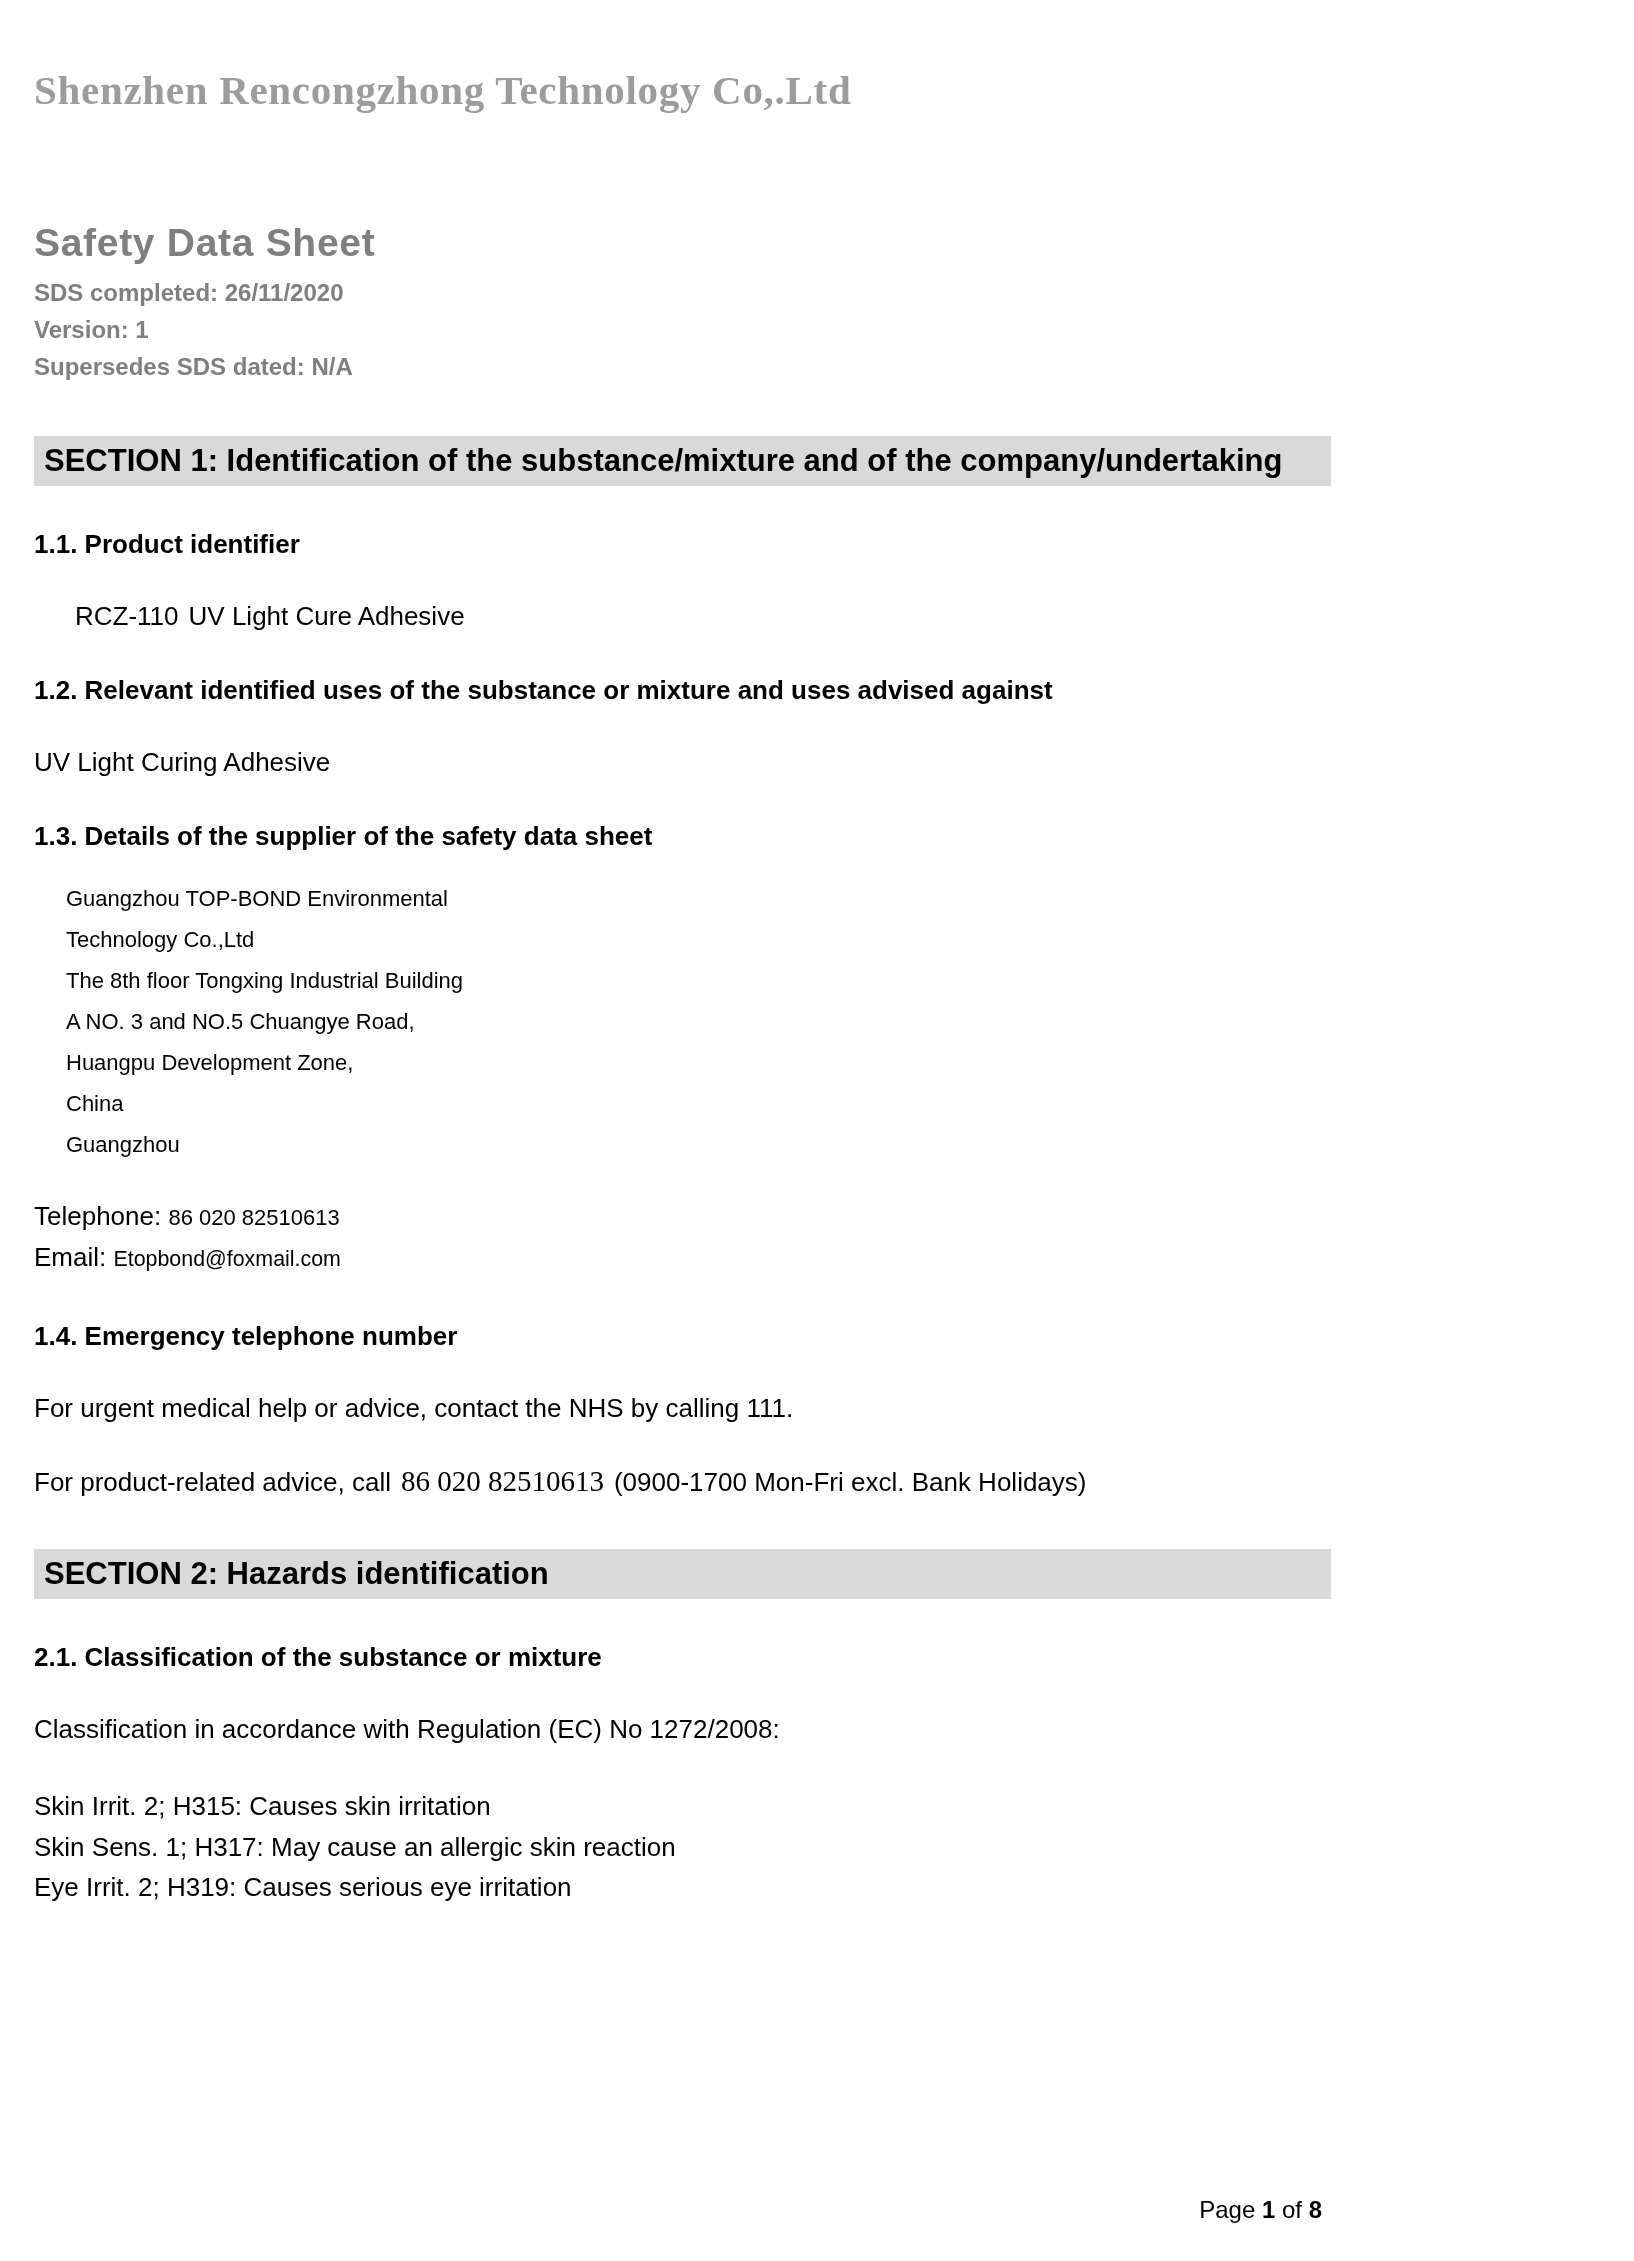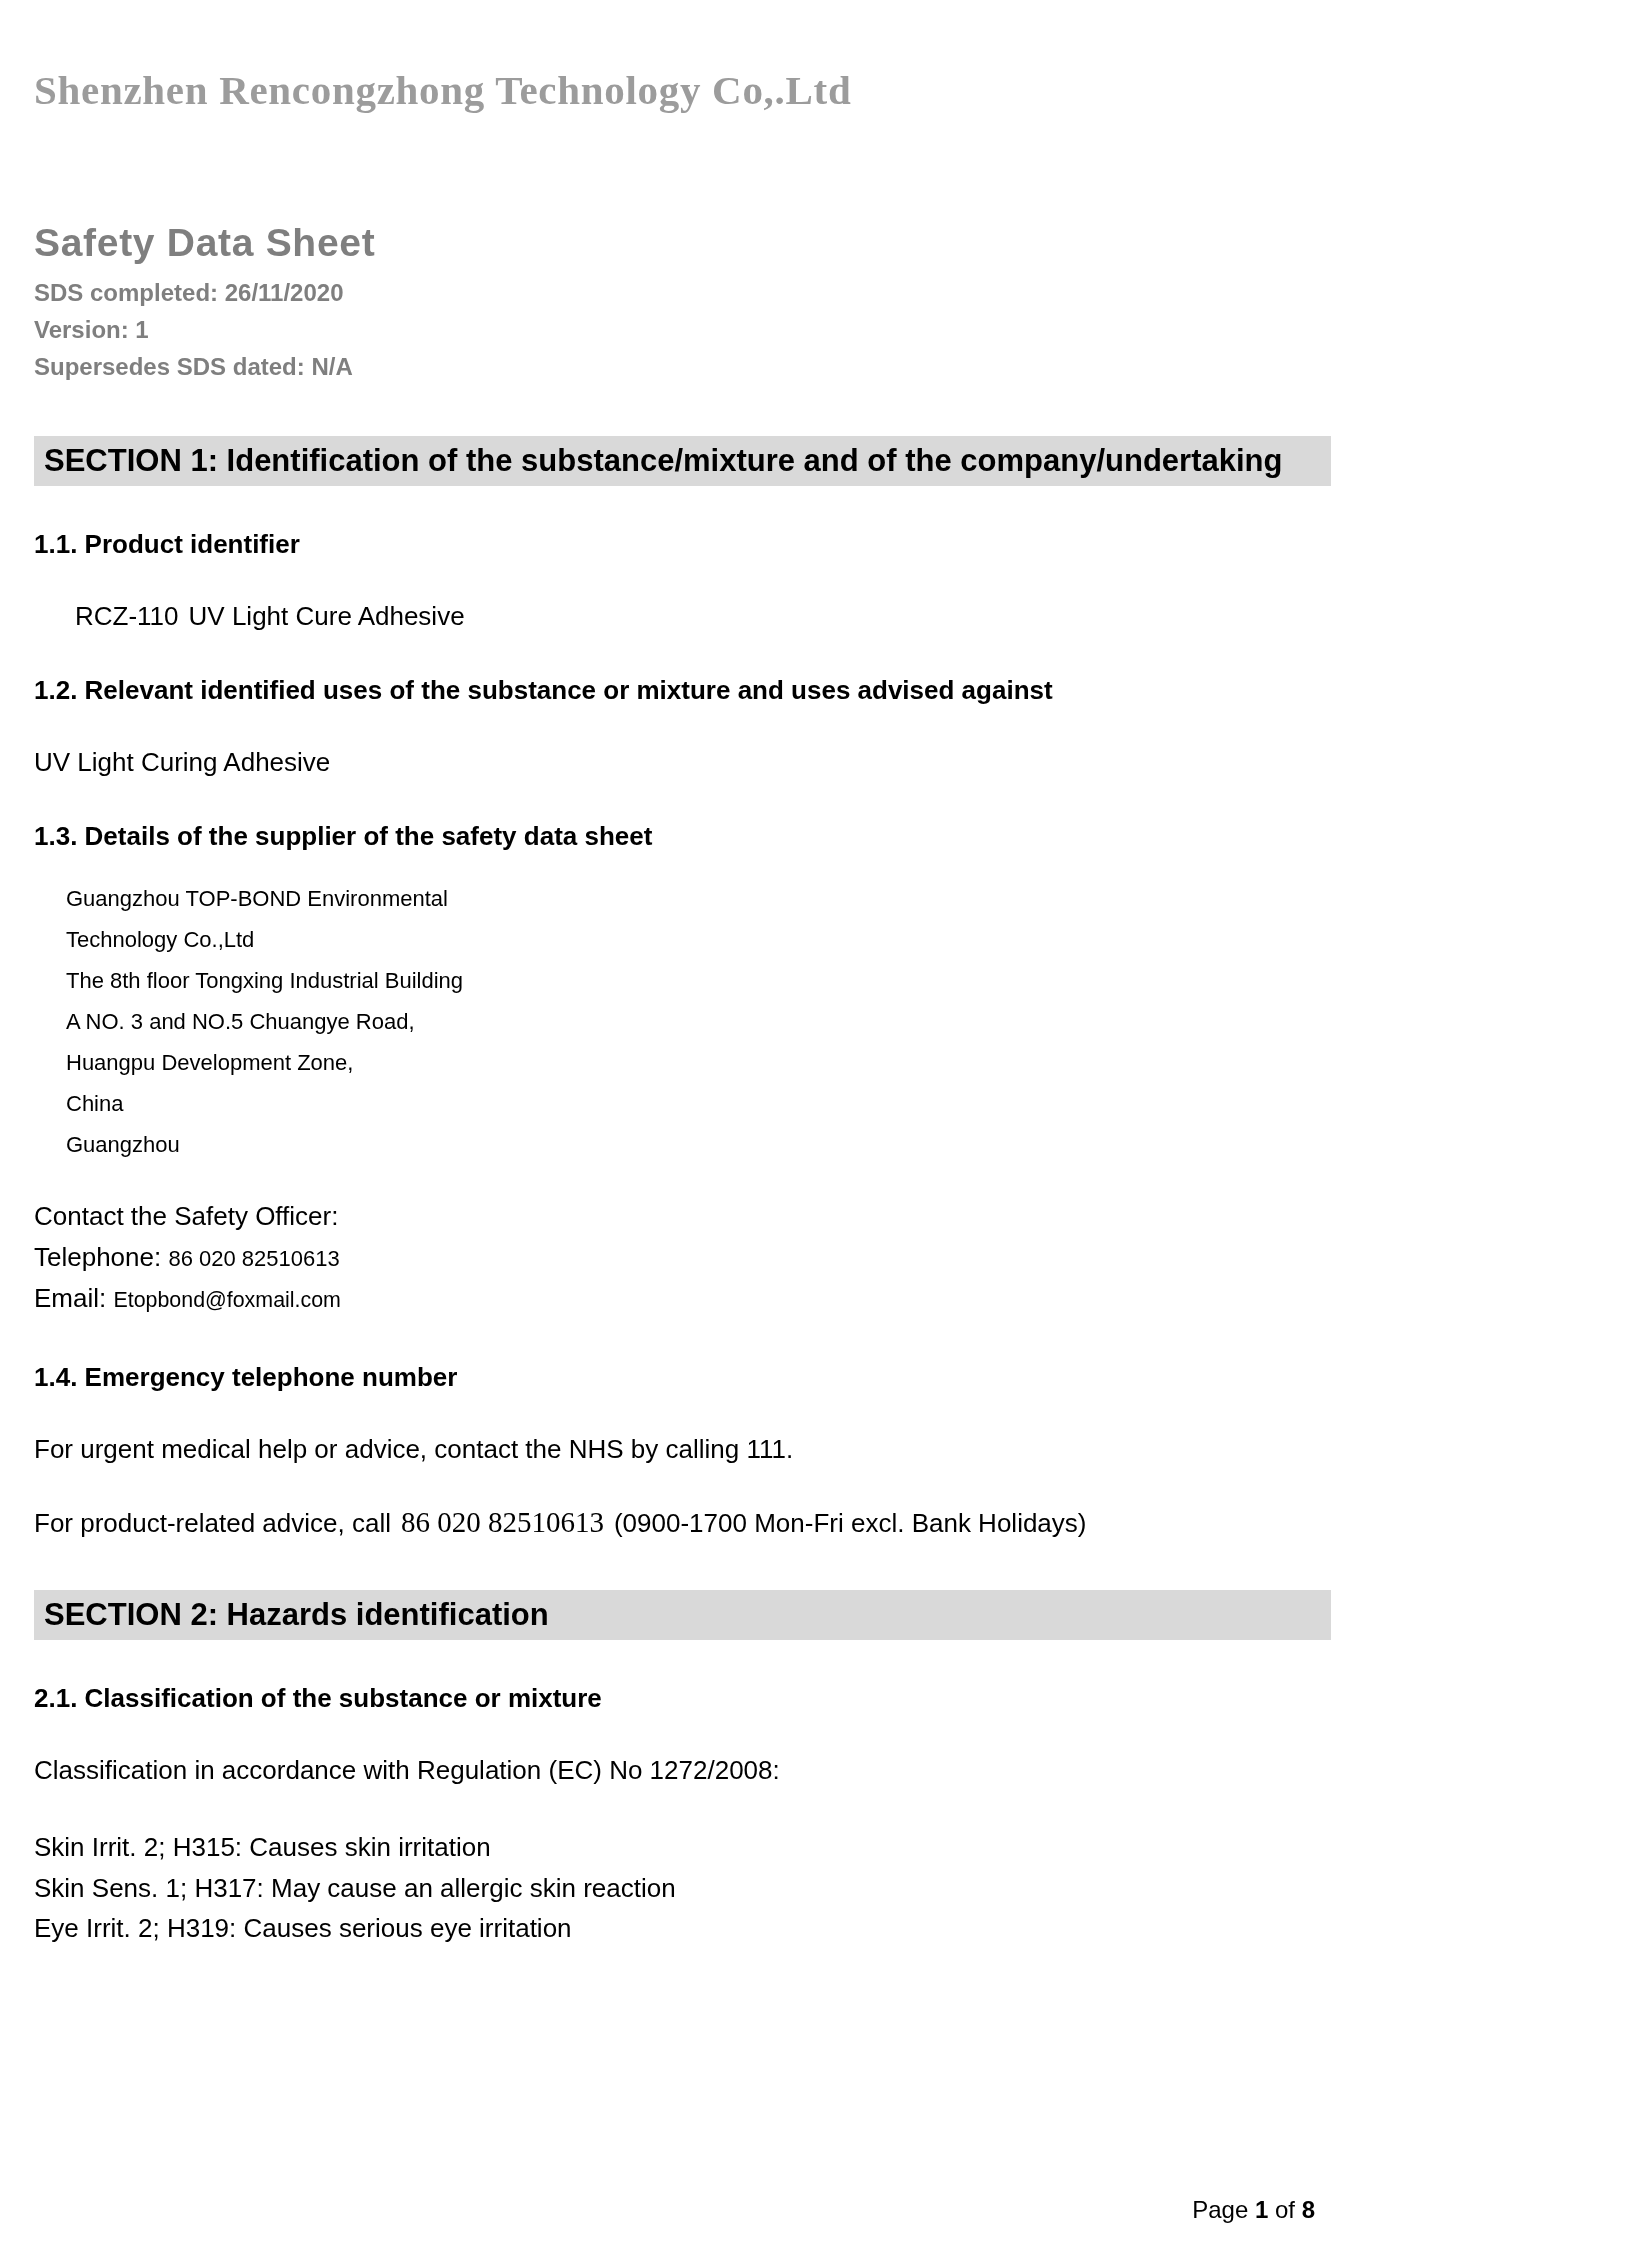--- a/index.html
+++ b/index.html
@@ -86,21 +86,21 @@
     font-size: 29px;
     margin: 0 10px;
   }
   .hazard-block {
     margin-top: 41px;
     font-size: 26px;
     line-height: 1.56;
   }
   .footer {
     position: absolute;
-    right: 143px;
+    right: 136px;
     bottom: 37px;
     font-size: 24px;
     margin-top: 32px;
   }
   .footer span { display: inline; }
   .footer .footer-num { font-weight: bold; }
 </style>
 </head>
 <body>
 
@@ -133,21 +133,20 @@
     <div>Guangzhou TOP-BOND Environmental</div>
     <div>Technology Co.,Ltd</div>
     <div>The 8th floor Tongxing Industrial Building</div>
     <div>A NO. 3 and NO.5 Chuangye Road,</div>
     <div>Huangpu Development Zone,</div>
     <div>China</div>
     <div>Guangzhou</div>
   </div>
 
   <div class="contact-block">
-    <div>Contact the Safety Officer:</div>
     <div>
       <span>Telephone: </span><span class="contact-value">86 020 82510613</span>
     </div>
     <div>
       <span>Email: </span><span class="contact-value email-value">Etopbond@foxmail.com</span>
     </div>
   </div>
 
   <div class="subheading">1.4. Emergency telephone number</div>
 

